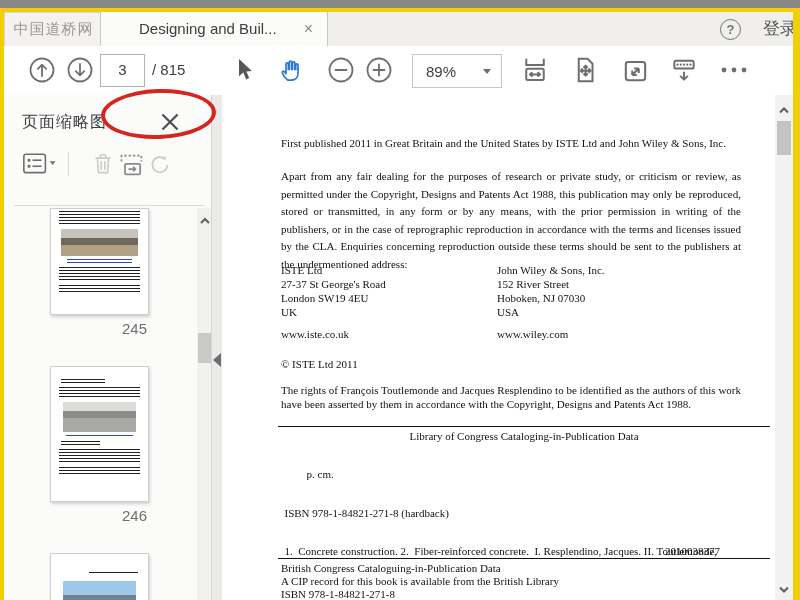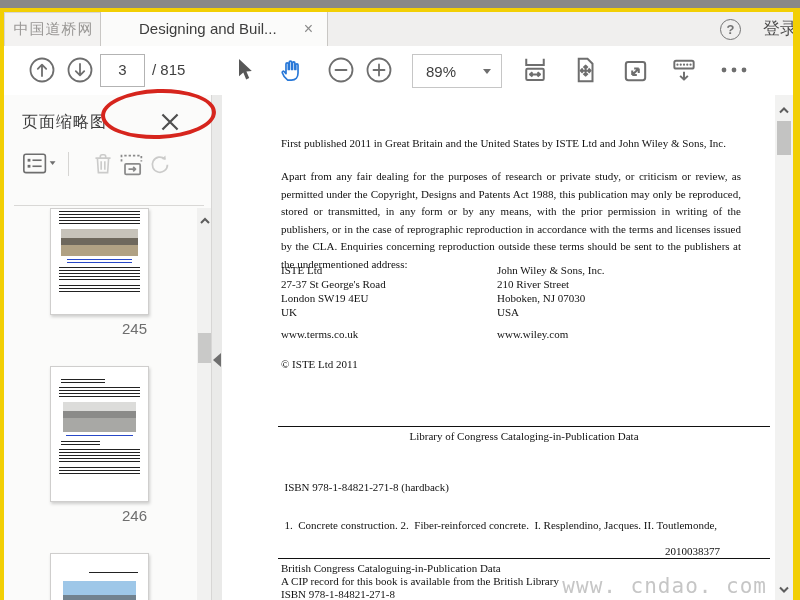--- a/index.html
+++ b/index.html
@@ -235,45 +235,45 @@
   <div class="doc just" style="left:59px;top:73px;width:460px;line-height:17.5px">Apart from any fair dealing for the purposes of research or private study, or criticism or review, as permitted under the Copyright, Designs and Patents Act 1988, this publication may only be reproduced, stored or transmitted, in any form or by any means, with the prior permission in writing of the publishers, or in the case of reprographic reproduction in accordance with the terms and licenses issued by the CLA. Enquiries concerning reproduction outside these terms should be sent to the publishers at the undermentioned address:</div>
 
   <div class="doc" style="left:59px;top:168px;line-height:14px">
     <div>ISTE Ltd</div>
         <div>27-37 St George's Road</div>
     <div>London SW19 4EU</div>
         <div>UK</div>
   </div>
   <div class="doc" style="left:275px;top:168px;line-height:14px">
     <div>John Wiley &amp; Sons, Inc.</div>
-        <div>210 River Street</div>
+        <div>152 River Street</div>
     <div>Hoboken, NJ 07030</div>
         <div>USA</div>
   </div>
-  <div class="doc" style="left:59px;top:233px">www.terms.co.uk</div>
+  <div class="doc" style="left:59px;top:233px">www.iste.co.uk</div>
   <div class="doc" style="left:275px;top:233px">www.wiley.com</div>
 
   <div class="doc" style="left:59px;top:263px">© ISTE Ltd 2011</div>
+  <div class="doc just" style="left:59px;top:289px;width:460px;line-height:13.5px">The rights of François Toutlemonde and Jacques Resplendino to be identified as the authors of this work have been asserted by them in accordance with the Copyright, Designs and Patents Act 1988.</div>
 
   <div class="hr" style="top:331px"></div>
   <div class="doc" style="left:56px;top:335px;width:492px;text-align:center">Library of Congress Cataloging-in-Publication Data</div>
   <div class="doc pre" style="left:57px;top:347px;width:494px;line-height:12.9px">
-    
+    <div>          p. cm.</div>
     <div>  ISBN 978-1-84821-271-8 (hardback)</div>
     <div>  1.  Concrete construction. 2.  Fiber-reinforced concrete.  I. Resplendino, Jacques. II. Toutlemonde,</div>
     
   </div>
   <div class="doc" style="left:56px;top:450px;width:442px;text-align:right">2010038377</div>
   <div class="hr" style="top:463px"></div>
   <div class="doc" style="left:59px;top:467px;line-height:13px">
     <div>British Congress Cataloguing-in-Publication Data</div>
         <div>A CIP record for this book is available from the British Library</div>
         <div>ISBN 978-1-84821-271-8</div>
   </div>
-  <div id="watermark" class="abs">www. cndao. com</div>
 </div>
 
 <div id="doc-scroll" class="abs">
   <svg width="18" height="14" viewBox="0 0 18 14" style="margin-top:8px">
         <path d="M5 9.5 9 5.5l4 4" fill="none" stroke="#5d5d5d" stroke-width="2"></path>
       </svg>
   <div id="doc-thumb" class="abs"></div>
   <svg width="18" height="14" viewBox="0 0 18 14" style="position:absolute;bottom:6px">
         <path d="M5 5.5 9 9.5l4-4" fill="none" stroke="#5d5d5d" stroke-width="2"></path>
       </svg>

